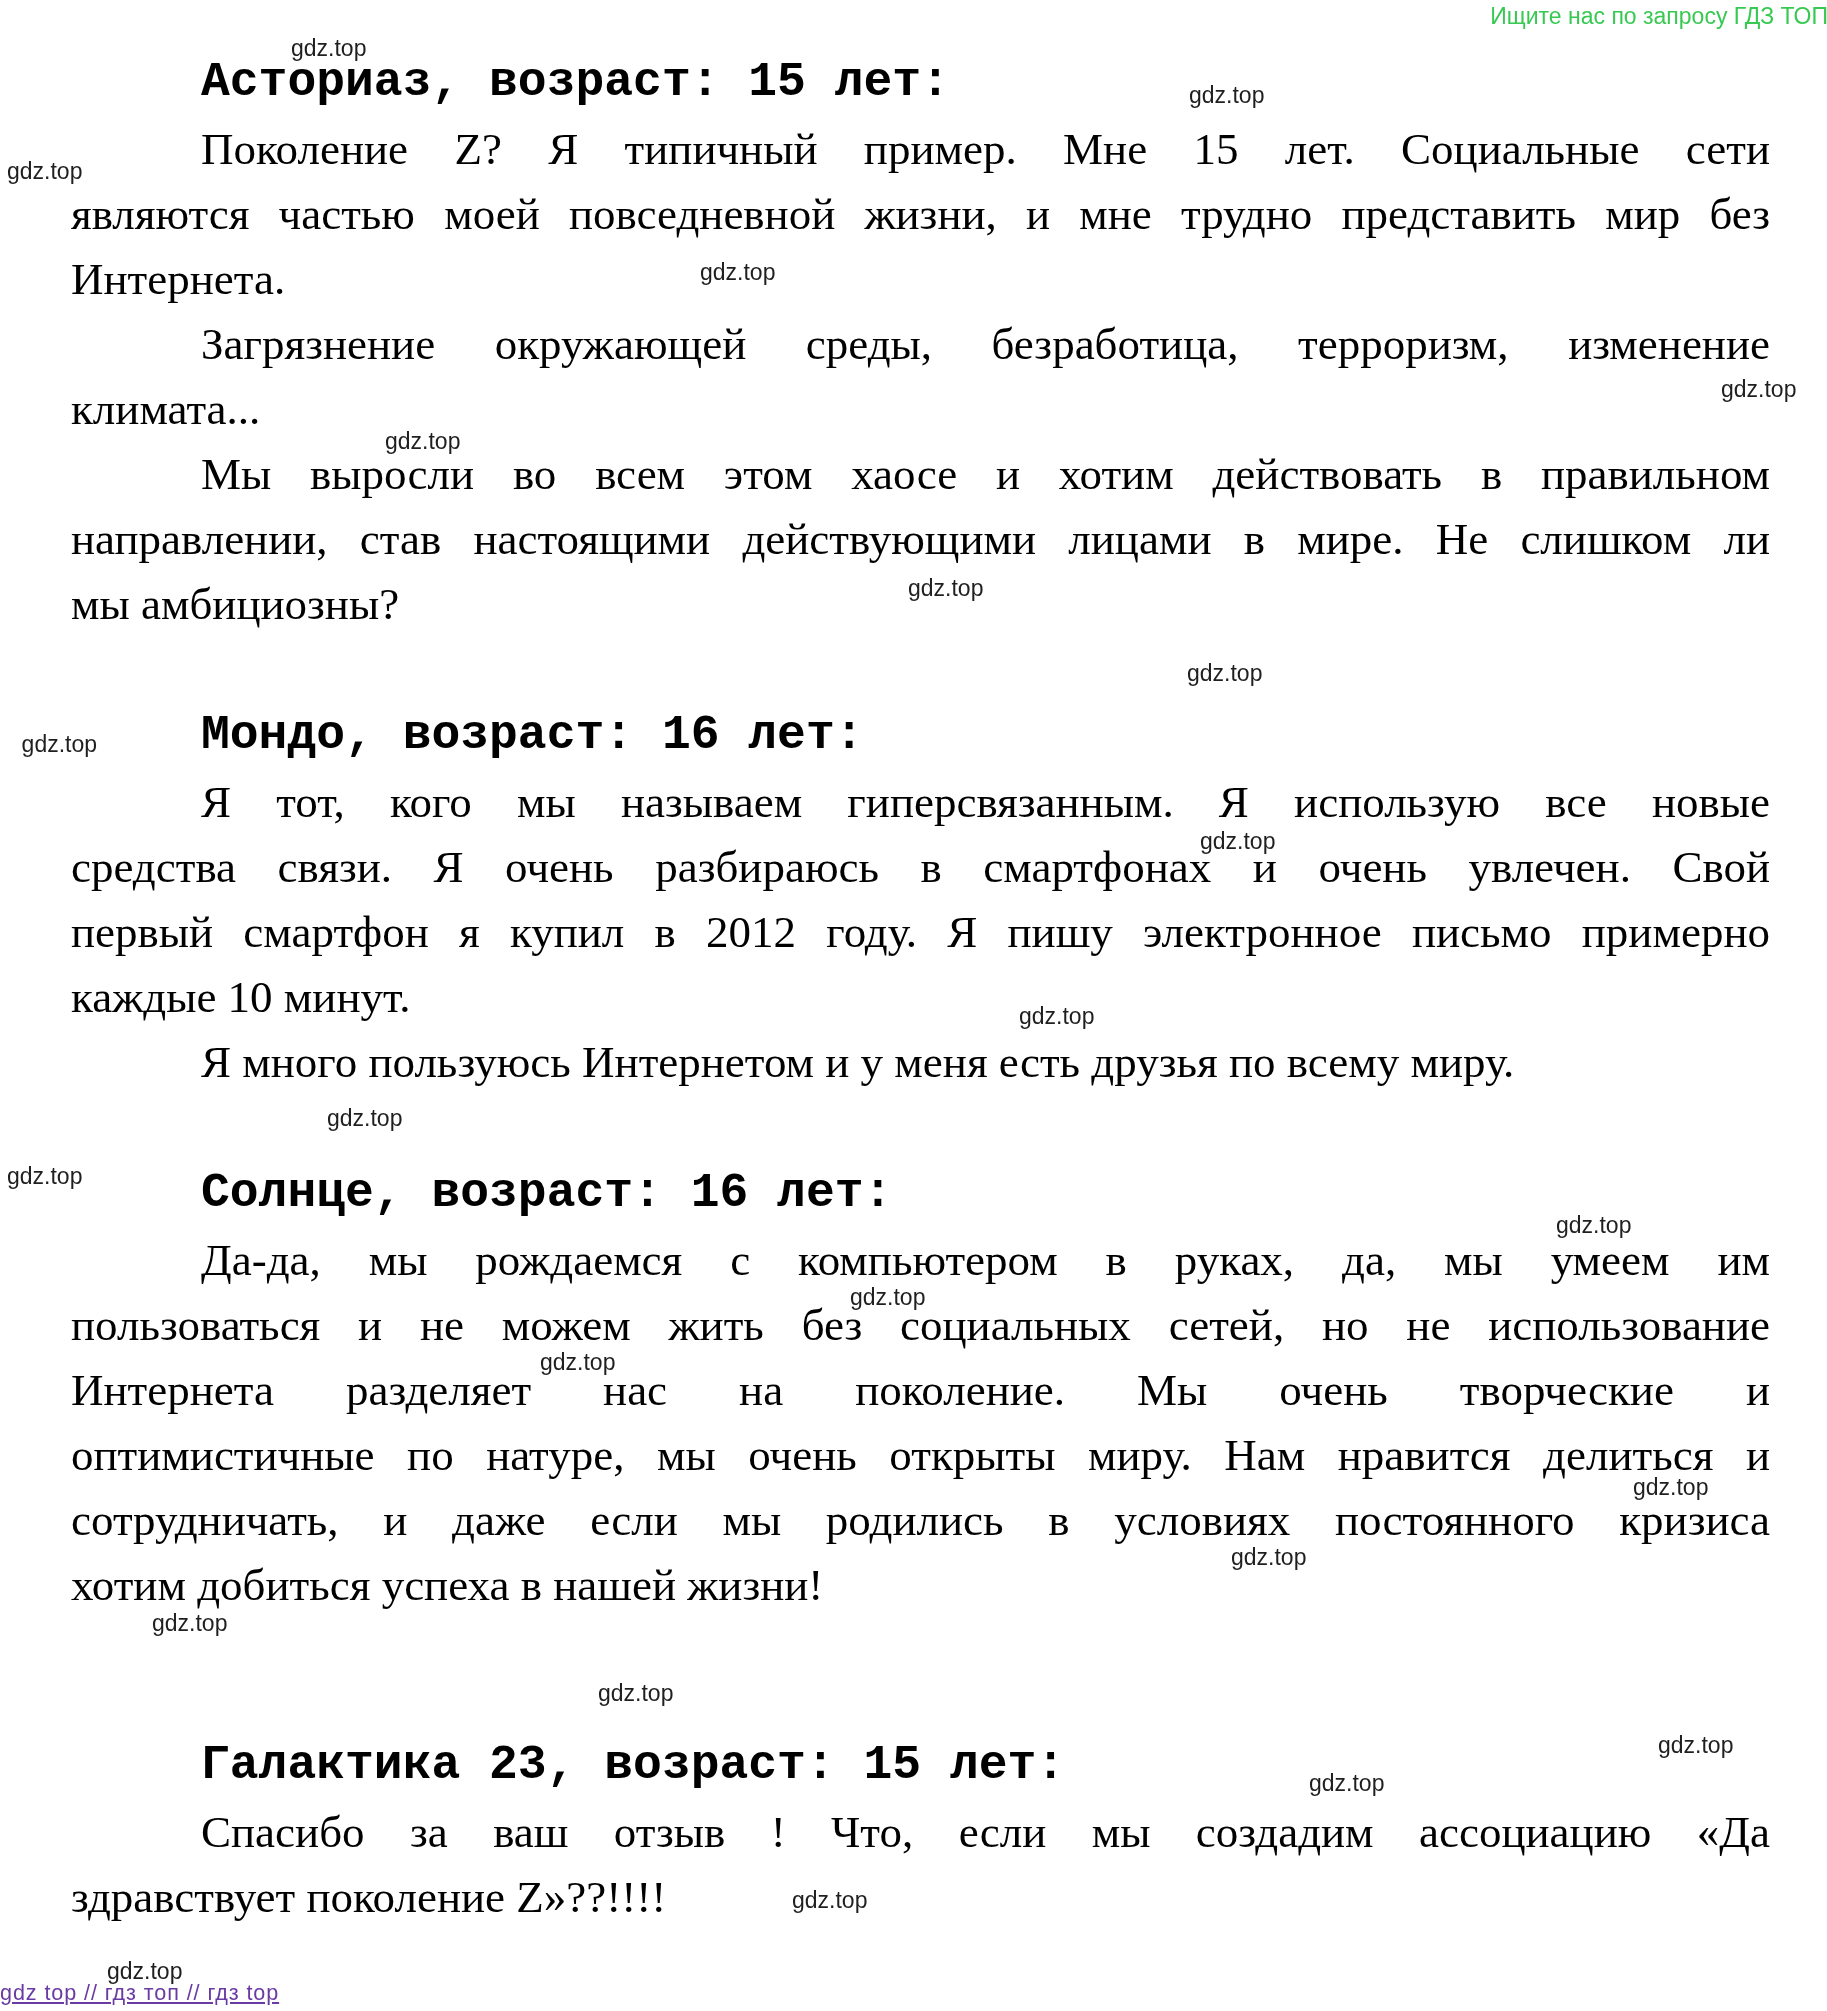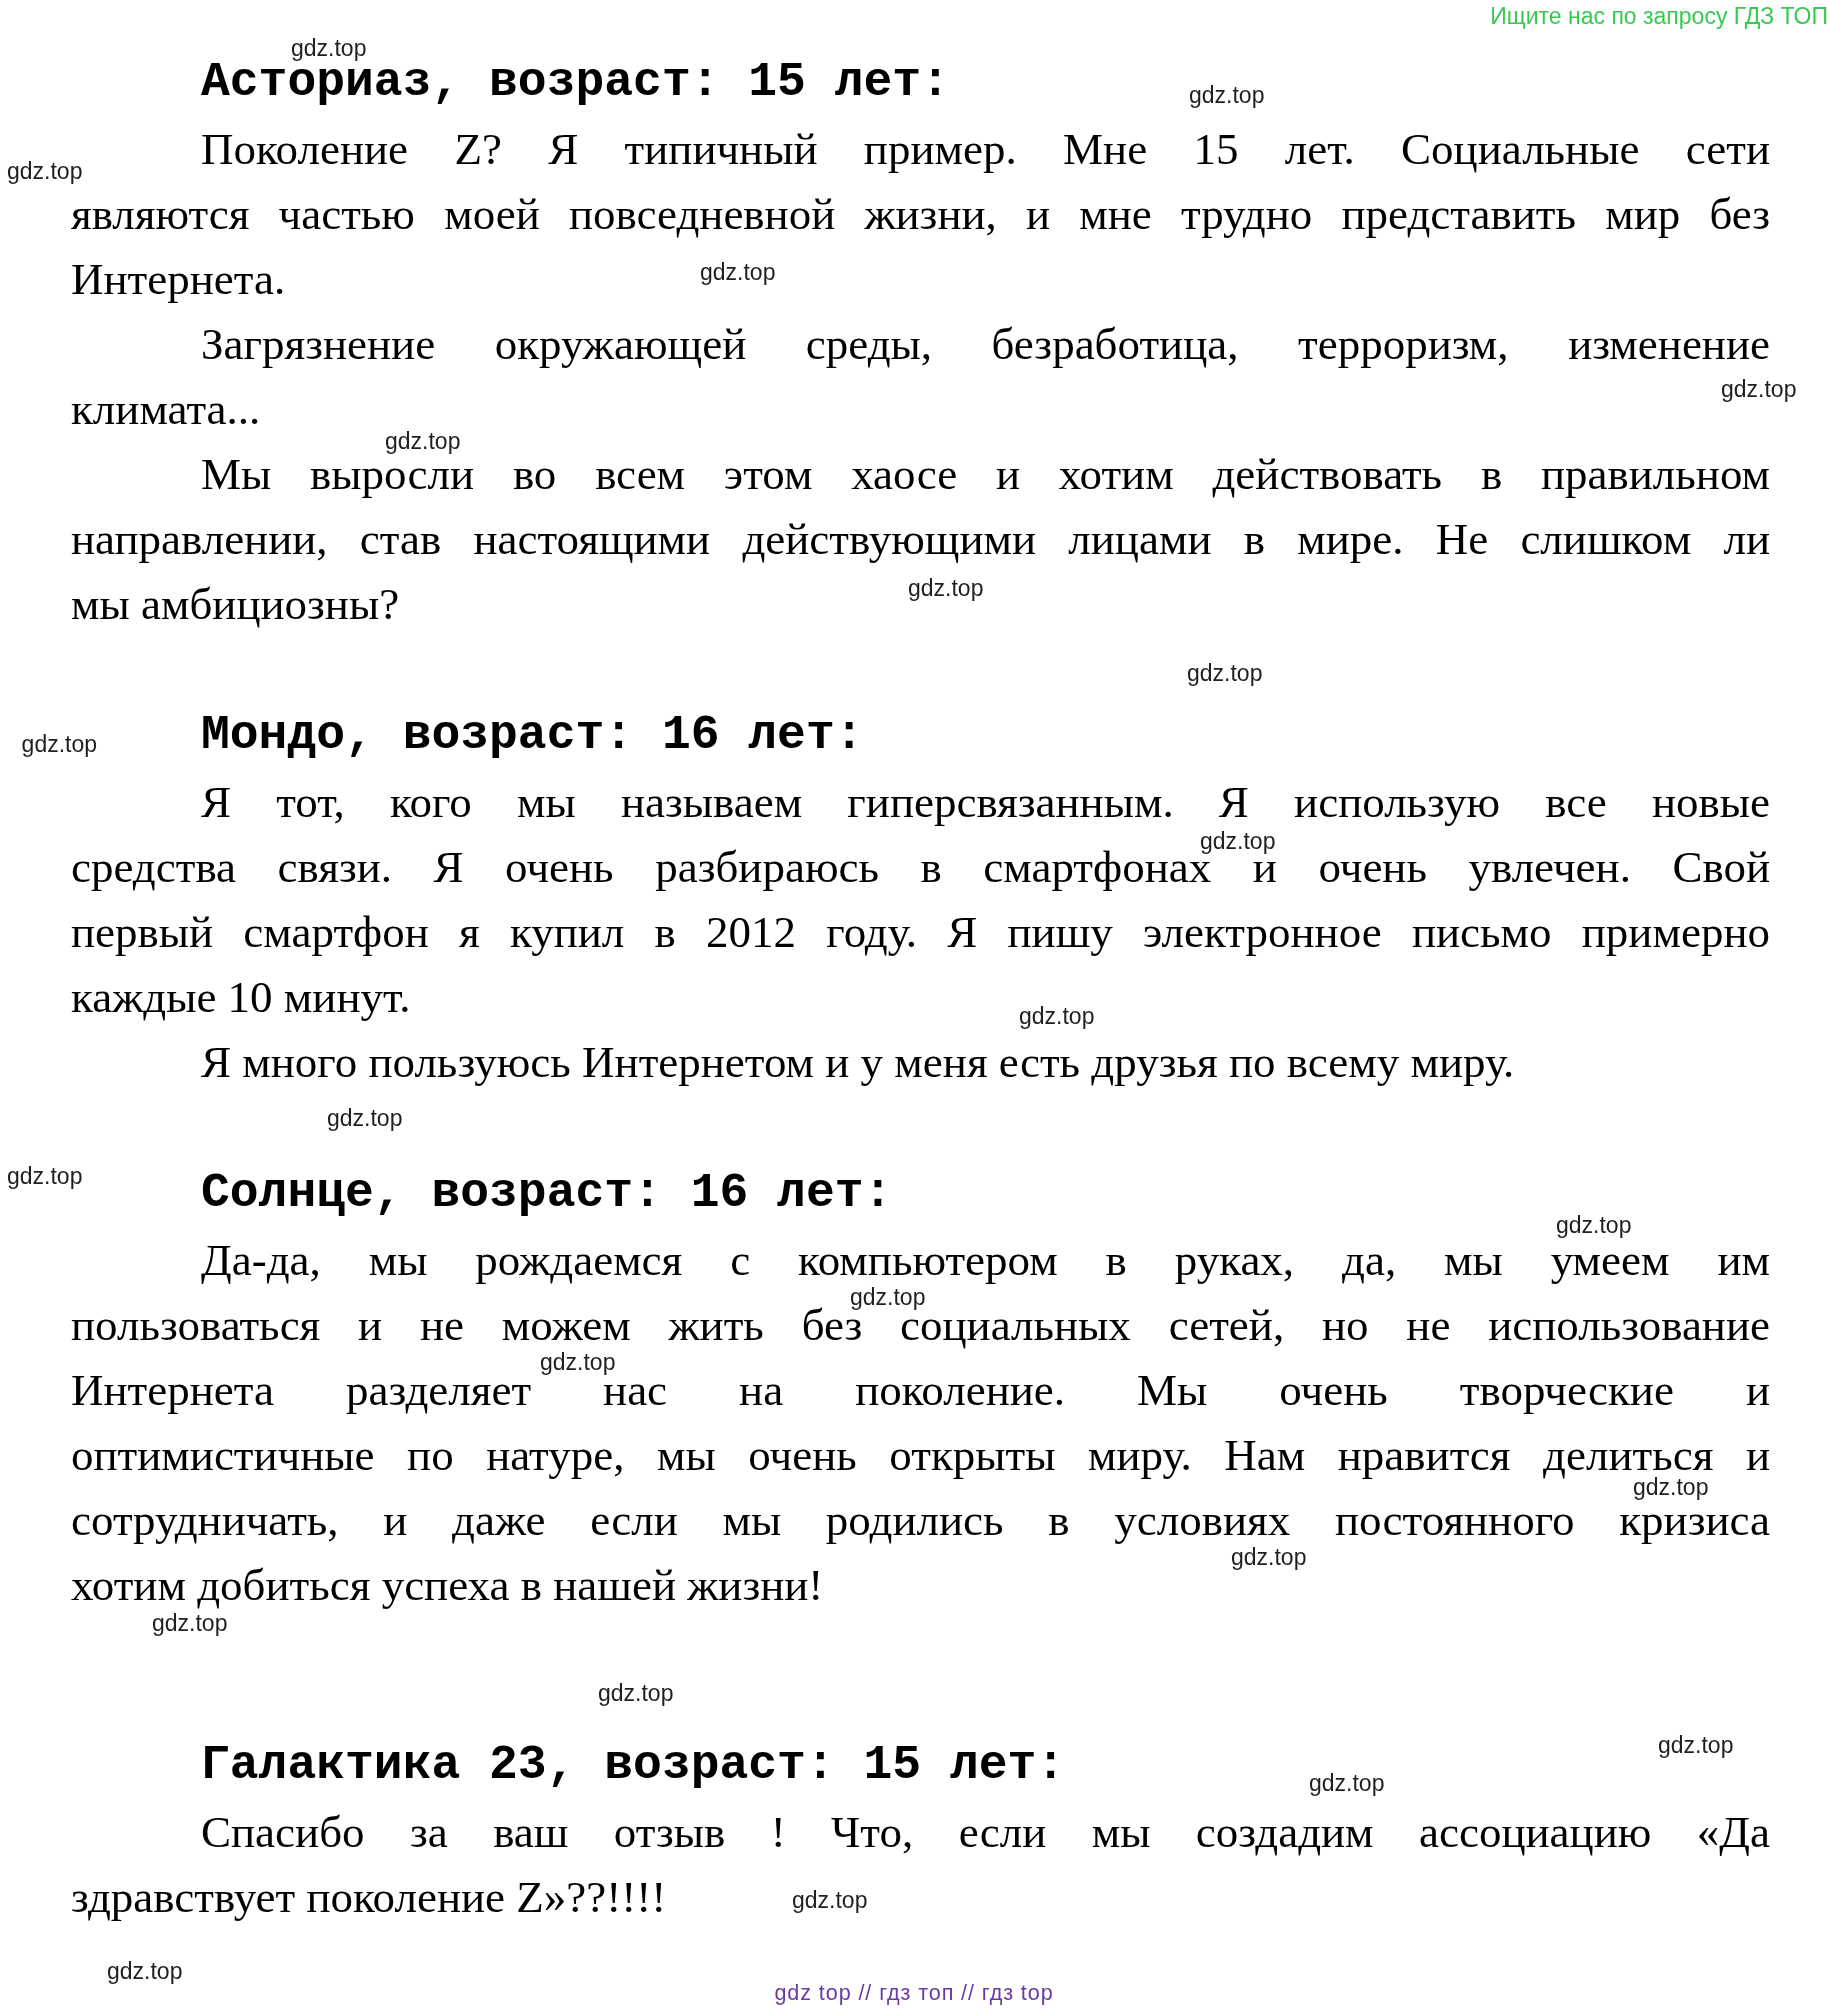--- a/index.html
+++ b/index.html
@@ -44,24 +44,24 @@
   .wm {
     position: absolute;
     font-family: "Liberation Sans", sans-serif;
     font-size: 23px;
     white-space: nowrap;
   }
   .footer {
     position: absolute;
     top: 1980px; left: 0;
     width: 100%;
-    text-align: center;
     font-family: "Liberation Sans", sans-serif;
     font-size: 21.6px;
     letter-spacing: 0.9px;
+    text-decoration: underline;
   }
 </style>
 </head>
 <body>
 
 <div class="page" style="background: rgb(255, 255, 255); color: rgb(0, 0, 0);">
   <div class="top-banner" style="color: rgb(56, 201, 82);">Ищите нас по запросу ГДЗ ТОП</div>
 
   <div class="content" id="content">
       <div class="sec">

